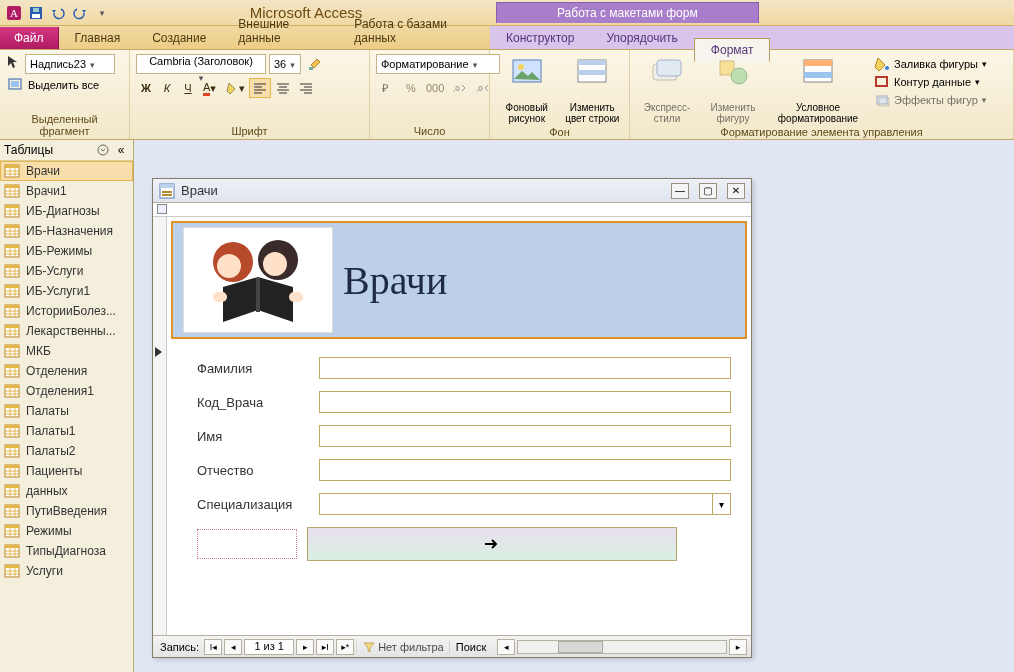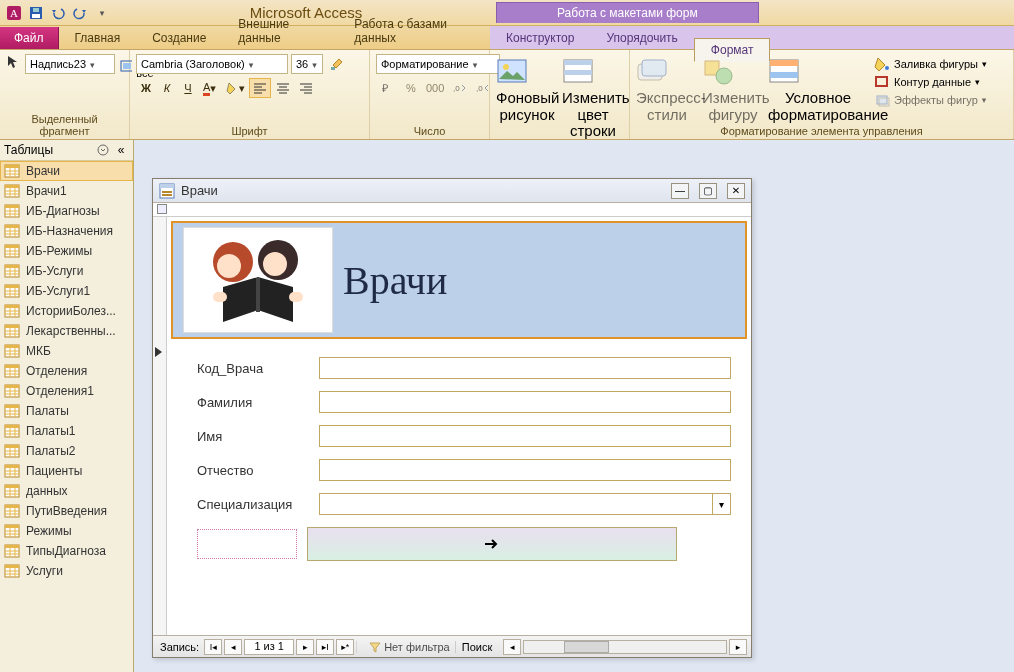--- a/index.html
+++ b/index.html
@@ -87,21 +87,21 @@
     gap: 4px;
   }
   .combo .dd::after { content:"▾"; font-size:9px; color:#555; }
   .iconbtn { cursor: pointer; }
   .ribbtn {
     height: 20px; min-width: 20px;
     border: 1px solid transparent;
     display:inline-flex; align-items:center; justify-content:center;
     padding: 0 3px; font-size: 11px; color:#3a2e0d;
   }
-  .bigbtn { display:flex; flex-direction:column; width: 62px; text-align:center; font-size:15px; line-height:1.1; gap:2px; padding-top:2px;}
+  .bigbtn { display:flex; flex-direction:column; align-items:center; width: 62px; text-align:center; font-size:10px; line-height:1.1; gap:14px; padding-top:2px;}
   .bigbtn .ico { width:32px; height:32px; display:flex; align-items:center; justify-content:center; font-size:20px; }
   .stackbtn { display:flex; align-items:center; gap:4px; font-size:11px; padding:1px 2px; }
   .main { display:flex; height: calc(672px - 26px - 24px - 90px); }
   .navpane { width: 134px; border-right: 1px solid #bca96c; background:#f4efdd; display:flex; flex-direction:column;}
   .navhead { display:flex; align-items:center; justify-content:space-between; padding:3px 4px; border-bottom:1px solid #d8cba0; font-size:12px; background:linear-gradient(#f4ecd3,#eadd b0);}
   .navhead .title { flex:1; }
   .navhead .coll, .navhead .dd { width:16px; text-align:center; }
   .tbllist { overflow:auto; flex:1; }
   .tblrow { display:flex; align-items:center; gap:6px; padding:3px 4px; font-size:12px; color:#333; }
   .tblrow.sel { background:#f8deab; border:1px solid #e6b64a; padding:2px 3px;}
@@ -200,21 +200,21 @@
   </div>
   <div class="ctx-tabs-bg" style="flex:1;">
     <div class="tab ctx">Конструктор</div>
     <div class="tab ctx">Упорядочить</div>
     <div class="tab ctx active">Формат</div>
   </div>
 </div>
 
 <div class="ribbon">
   <div class="rgroup" style="width:130px;">
-    <div class="body" style="gap:3px;">
+    <div class="body" style="flex-direction:column; gap:3px;">
       <div style="display:flex; gap:3px;">
         <span>
             <svg width="16" height="16">
               <path d="M2 2 l0 10 l3 -3 l2 5 l2 -1 l-2 -5 l4 0 z" fill="#333"></path>
             </svg>
           </span>
         <div class="combo" style="width:90px;">
           <span>Надпись23</span>
             <span class="dd"></span>
         </div>
@@ -226,21 +226,21 @@
           </svg>
         <span>Выделить все</span>
       </div>
     </div>
     <div class="label">Выделенный фрагмент</div>
   </div>
 
   <div class="rgroup" style="width:240px;">
     <div class="body" style="flex-direction:column; gap:4px;">
       <div style="display:flex; gap:3px;">
-        <div class="combo" style="width:152px;">
+        <div class="combo" style="width:130px;flex-direction:column;">
           <span>Cambria (Заголовок)</span>
             <span class="dd"></span>
         </div>
         <div class="combo" style="width:32px;">
           <span>36</span>
             <span class="dd"></span>
         </div>
         <span class="ribbtn">
           <svg width="16" height="16">
               <path d="M3 9 l6 -6 l3 3 l-6 6 z" fill="#f4c05a" stroke="#b8872a"></path>
@@ -724,25 +724,25 @@
                 <path d="M30 55 L65 45 L100 55 L100 90 L65 78 L30 90 Z" fill="#222"></path>
                 <path d="M63 46 L67 46 L67 80 L63 80 Z" fill="#444"></path>
                 <rect x="20" y="60" width="14" height="10" rx="5" fill="#ffe0c8"></rect>
                 <rect x="96" y="60" width="14" height="10" rx="5" fill="#ffe0c8"></rect>
               </svg>
             </div>
             <div class="bigtitle">Врачи</div>
           </div>
           <div class="fields">
             <div class="frow">
-              <label>Код_Врача</label>
+              <label>Фамилия</label>
               <div class="txt"></div>
             </div>
             <div class="frow">
-              <label>Фамилия</label>
+              <label>Код_Врача</label>
               <div class="txt"></div>
             </div>
             <div class="frow">
               <label>Имя</label>
               <div class="txt"></div>
             </div>
             <div class="frow">
               <label>Отчество</label>
               <div class="txt"></div>
             </div>
@@ -767,21 +767,21 @@
         </div>
       </div>
       <div class="statusrow">
         <span class="lbl">Запись:</span>
         <span class="nbtn">I◂</span>
         <span class="nbtn">◂</span>
         <span class="recbox">1 из 1</span>
         <span class="nbtn">▸</span>
         <span class="nbtn">▸I</span>
         <span class="nbtn">▸*</span>
-        <span class="lbl" style="border-left:1px solid #ccc; padding-left:12px; opacity:.7; display:flex; gap:3px;">
+        <span class="lbl" style="border-left:1px solid #ccc; padding-left:6px; opacity:.7; display:flex; gap:3px;">
           <span>
               <svg width="12" height="12">
                 <path d="M1 2 h10 l-4 5 v4 l-2 -1 v-3 z" fill="#f4d35a" stroke="#b8872a"></path>
               </svg>
             </span>
           <span>Нет фильтра</span>
         </span>
         <span class="lbl" style="border-left:1px solid #ccc; padding-left:6px;">Поиск</span>
         <div class="hscroll">
           <span class="nbtn">◂</span>

